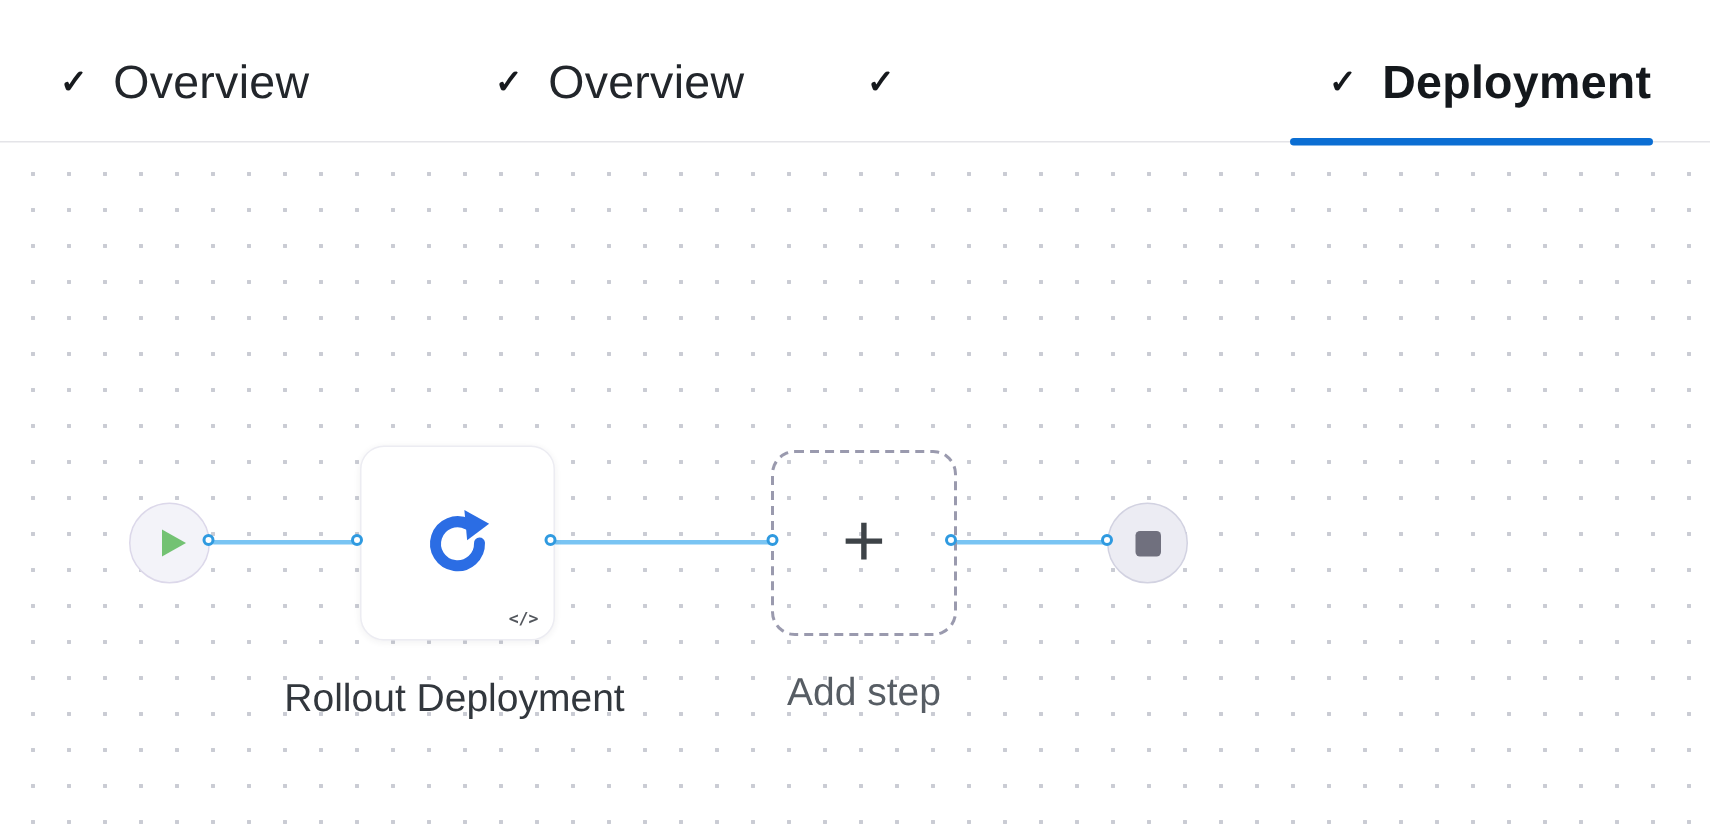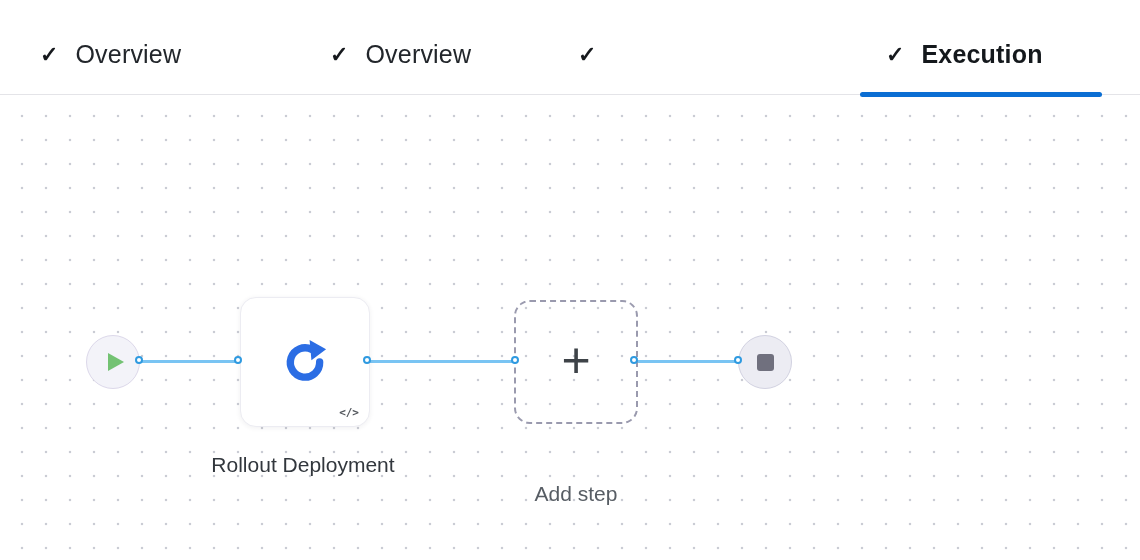--- a/index.html
+++ b/index.html
@@ -17,21 +17,21 @@
   
   .tabbar{
     position:absolute; left:0; top:15px; width:1140px; height:80px;
     background:#ffffff; border-bottom:1px solid #e4e4e8; z-index:5;
   }
   .tab{
     position:absolute; top:0; height:100%;
     display:flex; align-items:center; gap:17px; cursor:pointer; white-space:nowrap;
   }
   .tab .check{ font-size:22px; font-weight:700; color:#16191d; }
-  .tab .tab-label{ font-size:25px; color:#22262b; letter-spacing:.2px; }
+  .tab .tab-label{ font-size:31px; color:#22262b; letter-spacing:.2px; }
   .tab.active .tab-label{ font-weight:700; color:#14181c; }
   .tab-overview{ left:40px; }
   .tab-service{ left:330px; }
   .tab-infrastructure{ left:578px; }
   .tab-execution{ left:886px; }
   .active-underline{
     position:absolute; left:860px; bottom:-3px; width:242px; height:5px;
     border-radius:3px; background:var(--accent_blue, #0b6ed3);
   }
 
@@ -82,45 +82,45 @@
     position:absolute; left:514px; top:300px; width:124px; height:124px;
     border:2.5px dashed #9a9aae; border-radius:16px;
     display:flex; align-items:center; justify-content:center;
     z-index:2; cursor:pointer;
   }
   .plus-glyph{
     font-size:50px; font-weight:200; color:#3e4348; line-height:1; margin-top:-5px;
   }
 
   .step-label{
-    position:absolute; text-align:center; font-size:21px; color:#32373d; z-index:2;
+    position:absolute; text-align:center; font-size:26px; color:#32373d; z-index:2;
   }
   .label-rollout{ left:188px; top:444px; width:230px; line-height:42px; }
-  .label-addstep{ left:496px; top:446px; width:160px; color:#575d64;margin-top:36px; }
+  .label-addstep{ left:496px; top:446px; width:160px; color:#575d64; }
 </style>
 </head>
 <body>
 
 <div class="screen">
 
   <header class="tabbar">
     <div class="tab tab-overview">
       <span class="check">✓</span>
       <span class="tab-label">Overview</span>
     </div>
     <div class="tab tab-service">
       <span class="check">✓</span>
       <span class="tab-label">Overview</span>
     </div>
     <div class="tab tab-infrastructure">
       <span class="check">✓</span>
     </div>
     <div class="tab tab-execution active">
       <span class="check">✓</span>
-      <span class="tab-label">Execution</span>
+      <span class="tab-label">Deployment</span>
     </div>
     <div class="active-underline"></div>
   </header>
 
   <div>
 
     <div class="edge edge-1"></div>
     <div class="edge edge-2"></div>
     <div class="edge edge-3"></div>
 

